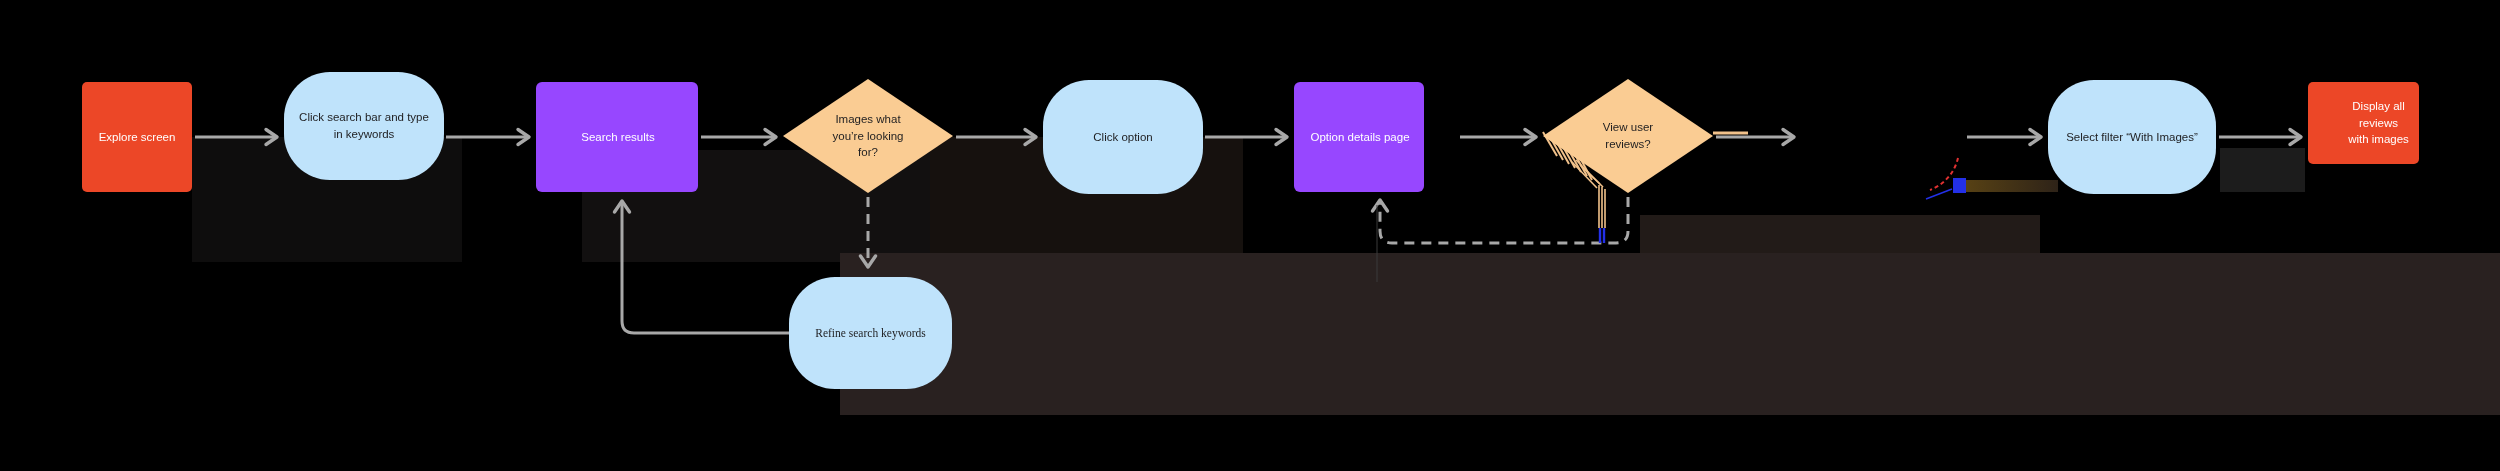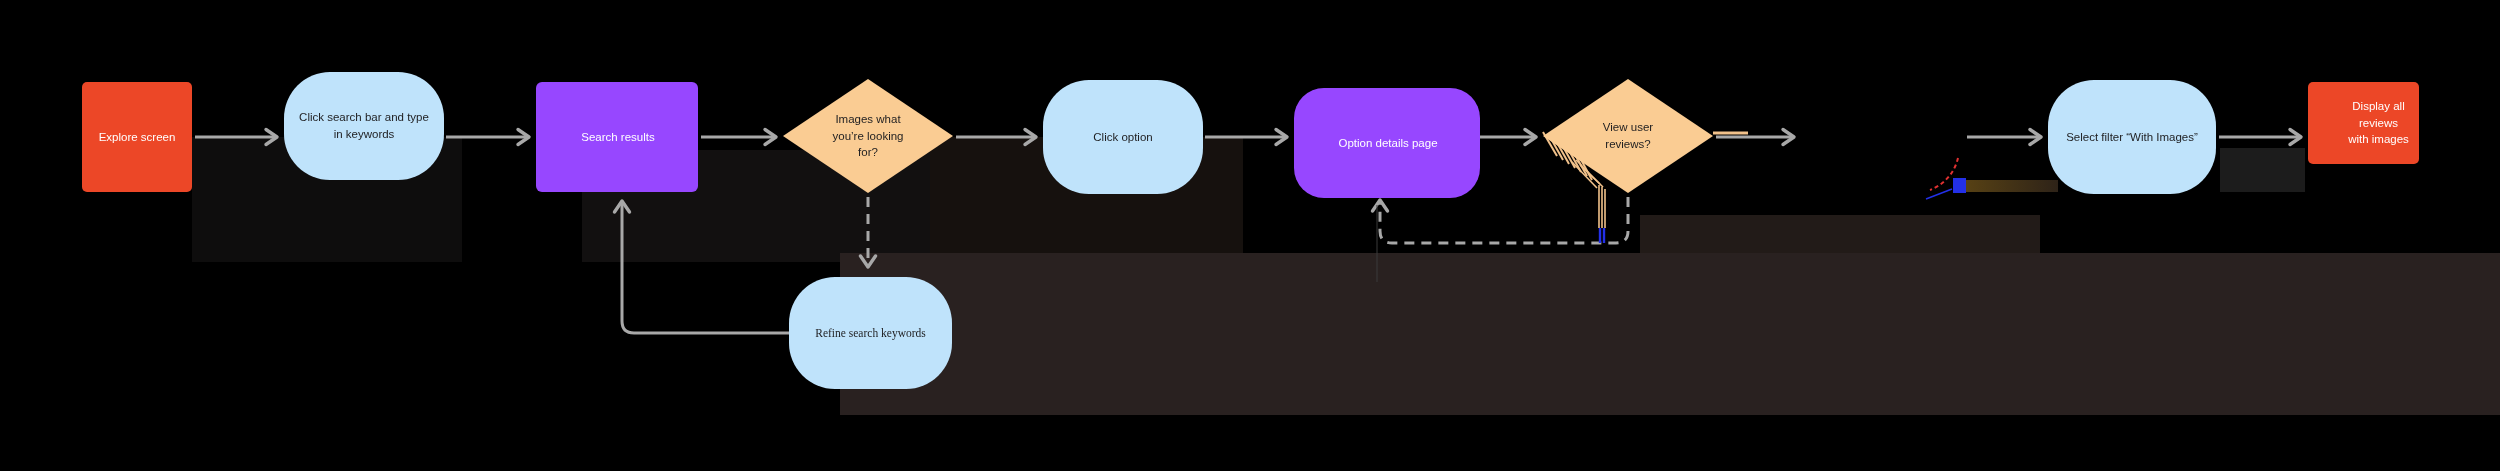--- a/index.html
+++ b/index.html
@@ -120,21 +120,21 @@
   </div>
 
   <div class="node node--diamond" style="left:783px;top:79px;width:170px;height:114px;">
     <span class="label-clamp diamond-label" style="max-width:88px;">Images what you’re looking for?</span>
   </div>
 
   <div class="node node--blue" style="left:1043px;top:80px;width:160px;height:114px;">
     <span class="label-clamp">Click option</span>
   </div>
 
-  <div class="node node--purple" style="left:1294px;top:88px;width:186px;height:110px;border-radius:30px;">
+  <div class="node node--purple" style="left:1294px;top:82px;width:130px;height:110px;">
     <span class="label-clamp" style="max-width:120px;">Option details page</span>
   </div>
 
   <div class="node node--diamond" style="left:1543px;top:79px;width:170px;height:114px;">
     <span class="label-clamp diamond-label" style="max-width:72px;">View user reviews?</span>
   </div>
 
 
   <div class="node node--blue" style="left:2048px;top:80px;width:168px;height:114px;">
     <span class="label-clamp" style="max-width:146px;">Select filter “With Images”</span>

